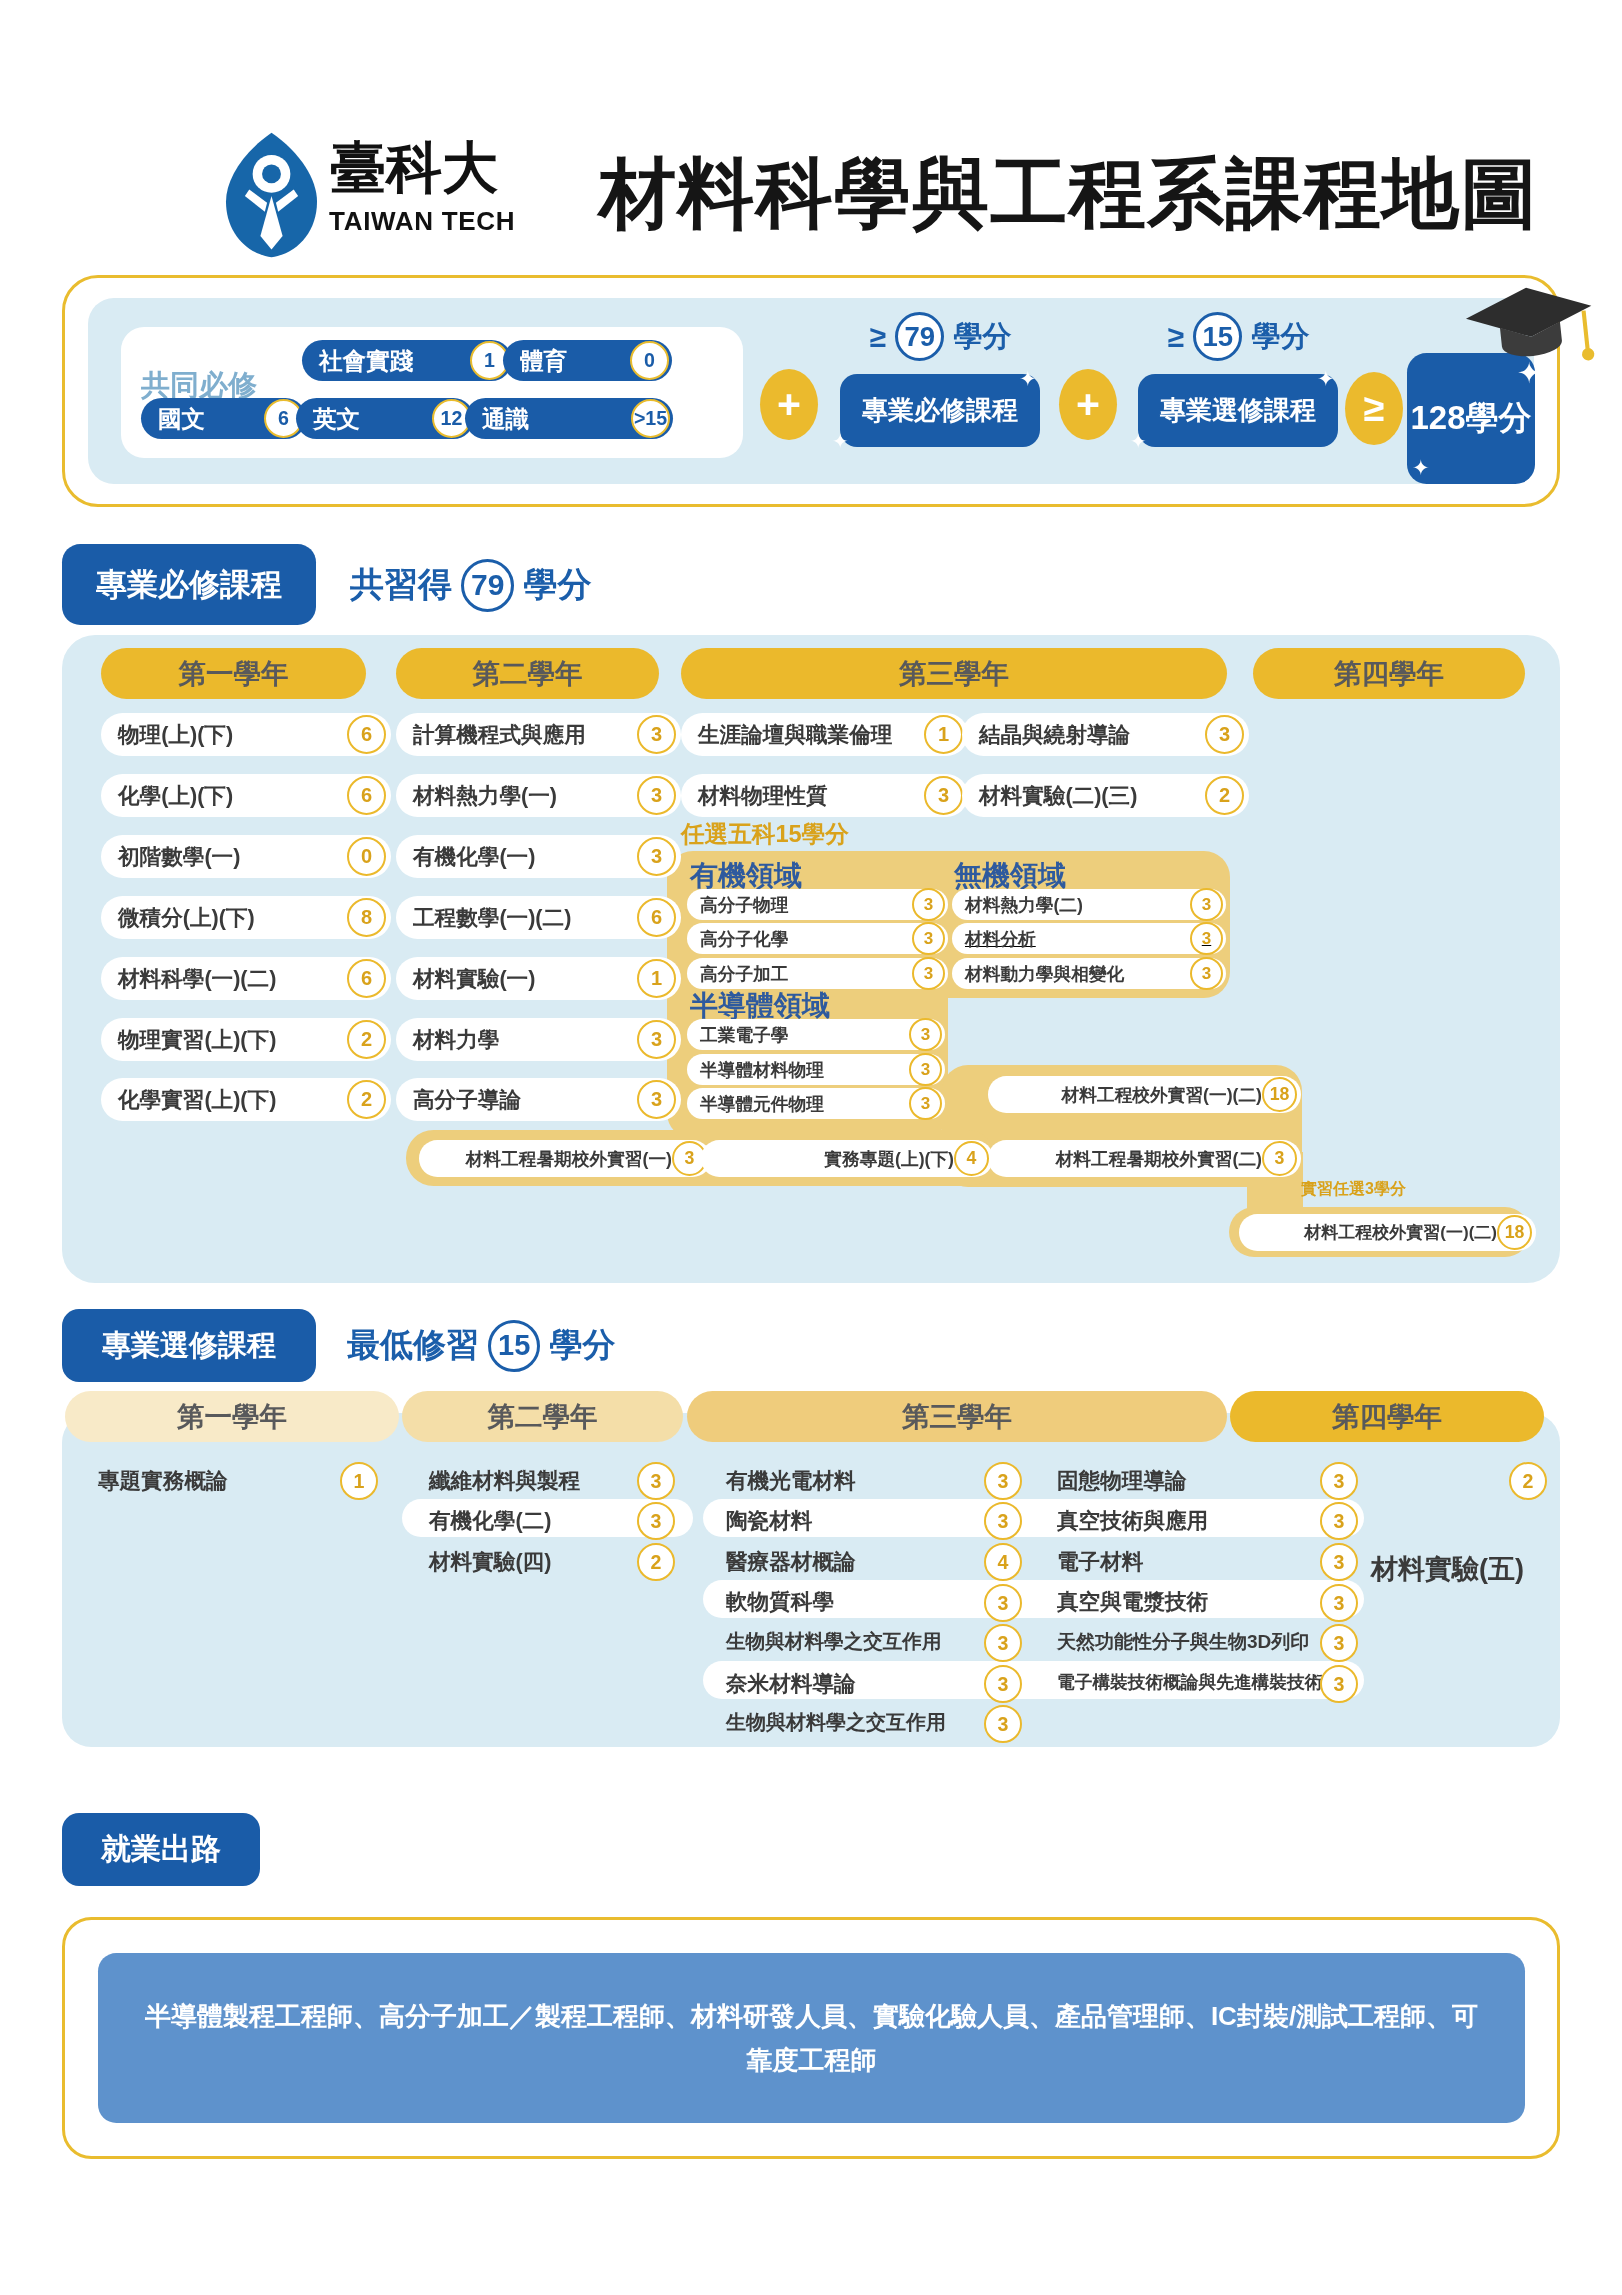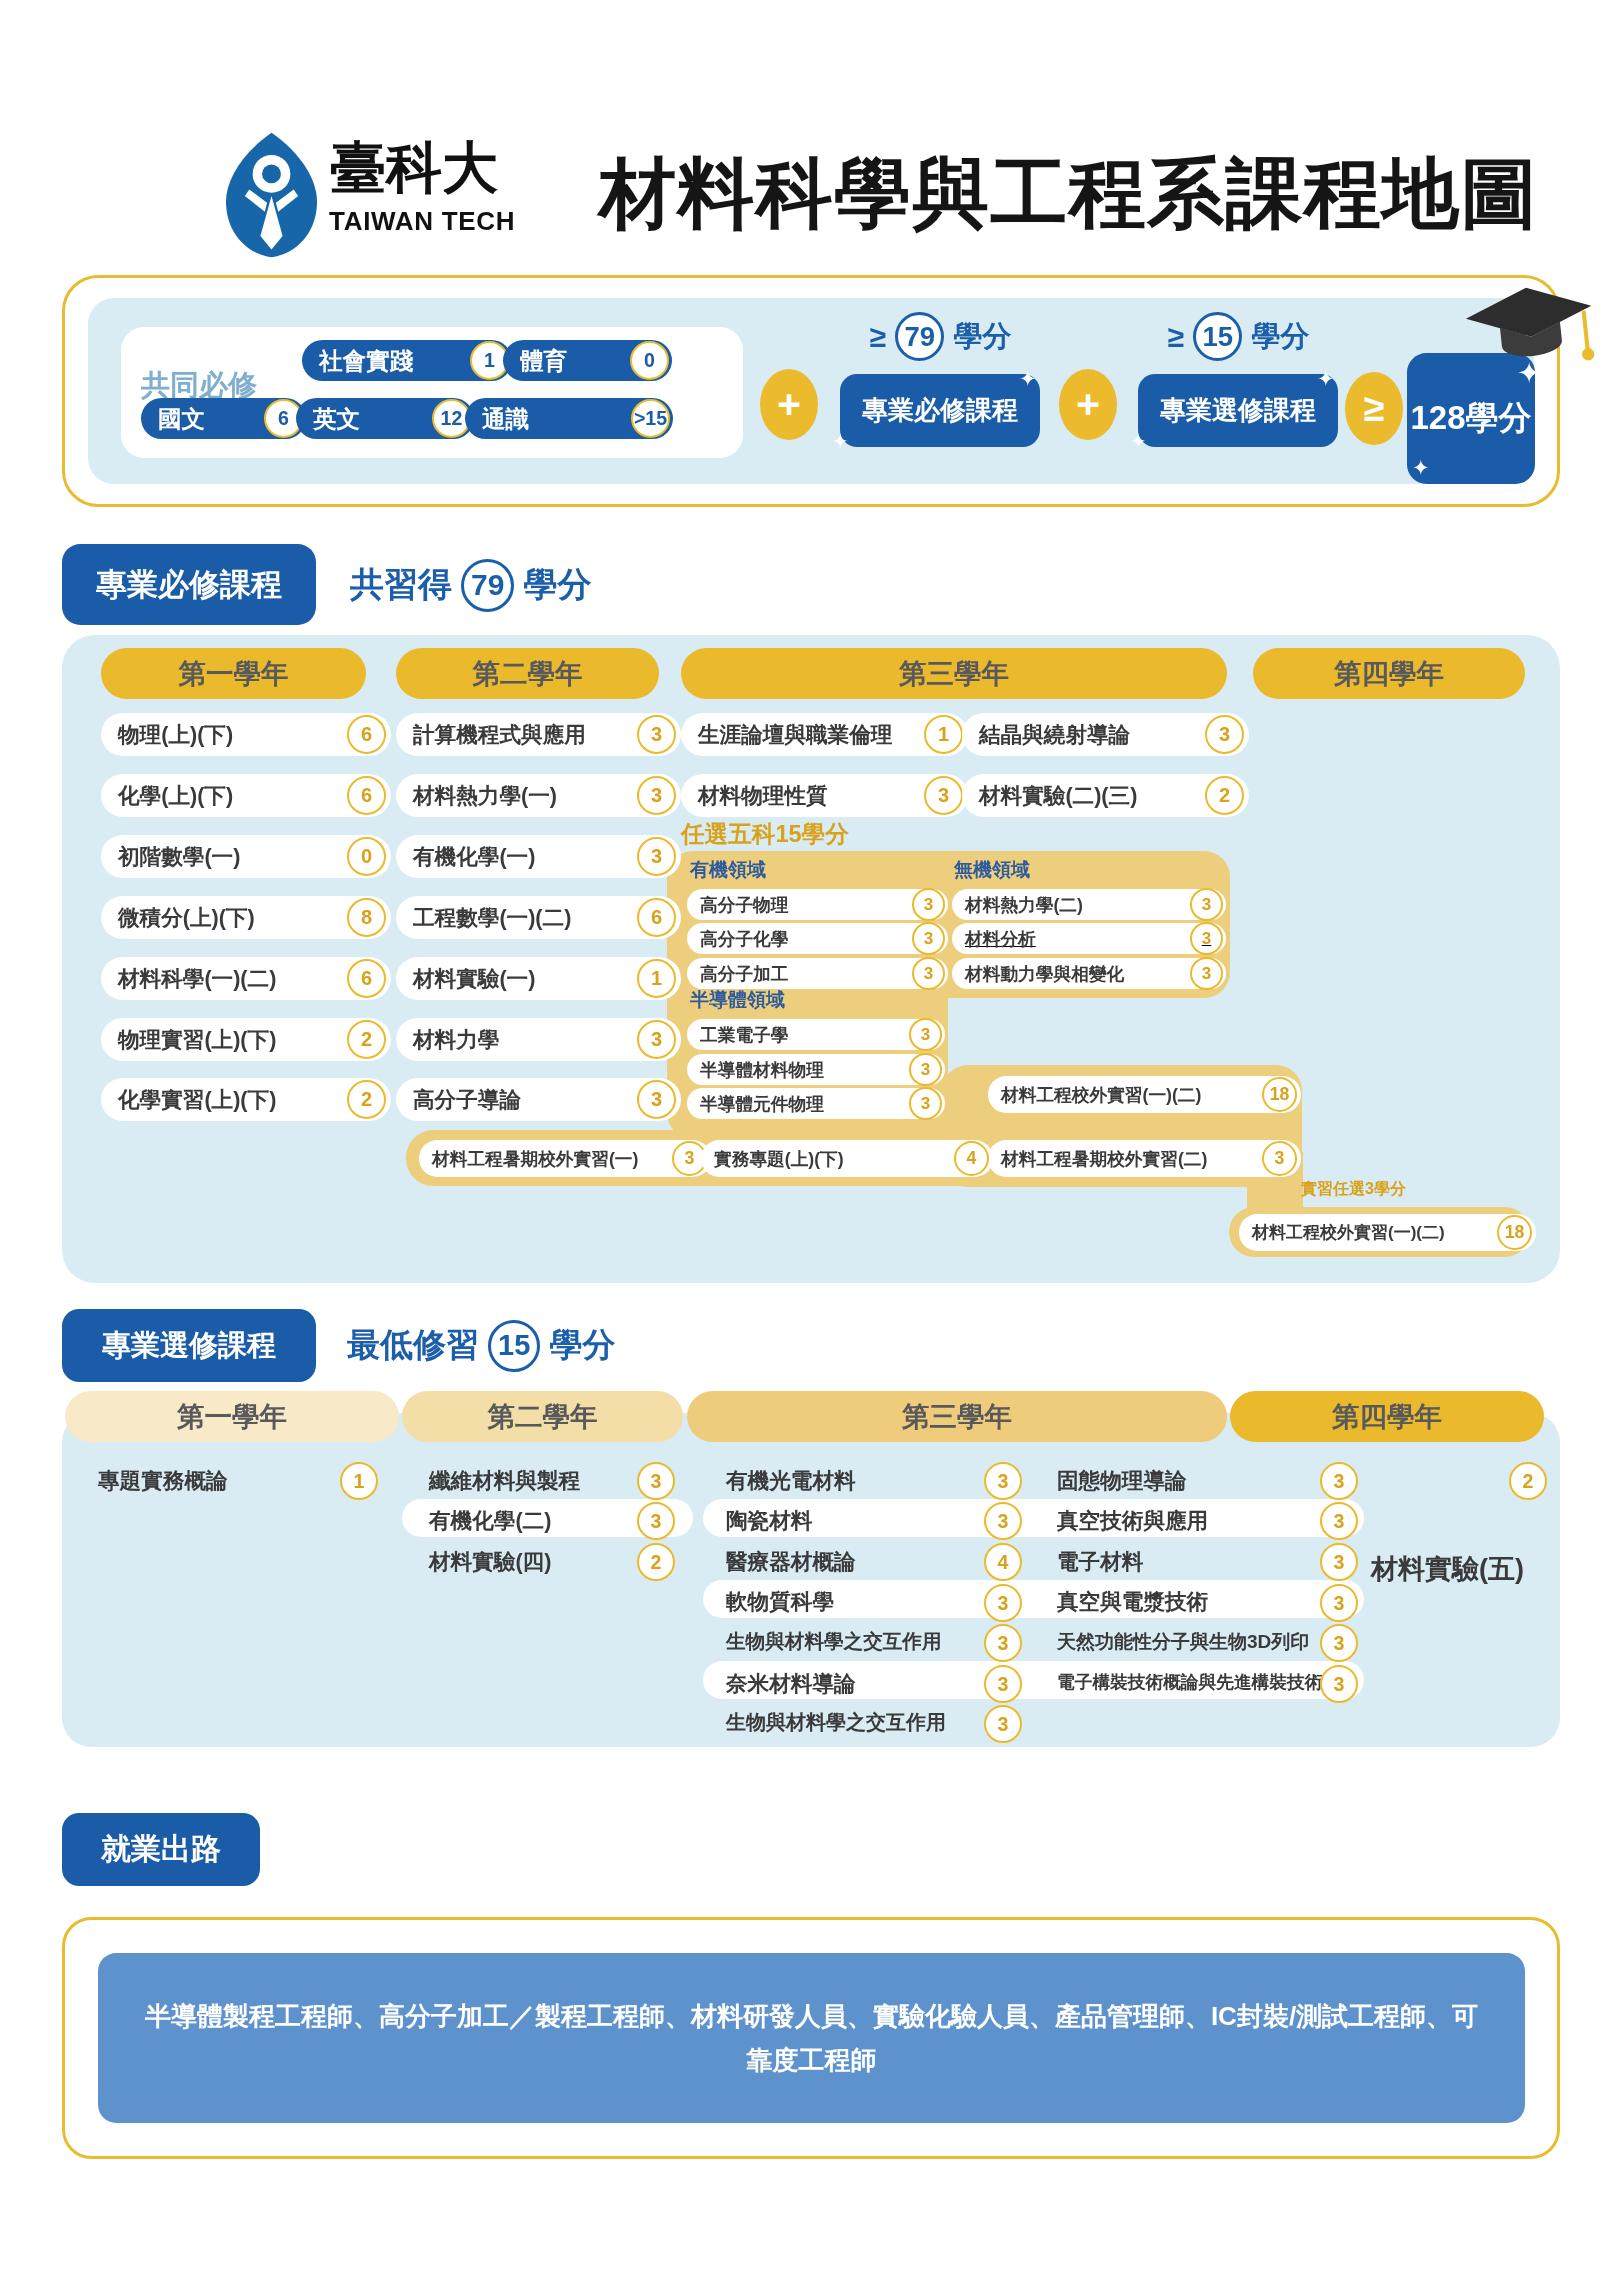--- a/index.html
+++ b/index.html
@@ -24,24 +24,24 @@
   
   .course{position:absolute;background:#fff;display:flex;align-items:center;justify-content:space-between;}
   .course .cname{color:#3a3a3a;font-weight:bold;white-space:nowrap;}
   .cc{background:#fff;border:2.6px solid #EBB92C;border-radius:50%;color:#D9A21B;font-weight:bold;display:flex;align-items:center;justify-content:center;flex:none;}
   .c-lg{height:43px;border-radius:21.6px;padding:0 4.6px 0 17px;}
   .c-lg .cname{font-size:21.6px;}
   .c-lg .cc{width:35px;height:35px;font-size:20px;}
   .c-sm{height:31px;border-radius:15.7px;padding:0 3.3px 0 13px;}
   .c-sm .cname{font-size:17.7px;}
   .c-sm .cc{width:29px;height:29px;font-size:17px;border-width:2px;}
-  .c-bd{height:37px;border-radius:18.3px;padding:0 3.9px 0 13px;}
+  .c-bd{height:37px;border-radius:18.3px;padding:0 3.9px 0 13px;justify-content:flex-end;}
   .c-bd .cname{font-size:17.7px;}
   .c-bd .cc{width:31px;height:31px;font-size:17.7px;}
-  .dlabel{position:absolute;color:#2E5A9E;font-weight:bold;font-size:19px;white-space:nowrap;}
+  .dlabel{position:absolute;color:#2E5A9E;font-weight:bold;font-size:28px;white-space:nowrap;}
   .goldtext{position:absolute;color:#D9A21B;font-weight:bold;white-space:nowrap;}
   
   .ehead{position:absolute;border-radius:25.5px;color:#58595B;font-weight:bold;font-size:27.5px;display:flex;align-items:center;justify-content:center;height:51px;}
   .ecourse{position:absolute;color:#3a3a3a;font-weight:bold;font-size:21.6px;white-space:nowrap;}
   .estripe{position:absolute;background:#fff;border-radius:19px;height:38px;}
   .ecc{position:absolute;width:34px;height:34px;background:#fff;border:2.6px solid #EBB92C;border-radius:50%;color:#D9A21B;font-weight:bold;font-size:19.6px;display:flex;align-items:center;justify-content:center;}
   .career-text{width:100%;height:100%;display:flex;align-items:center;justify-content:center;color:#fff;font-weight:bold;font-size:26px;padding:0 36px;box-sizing:border-box;text-align:center;line-height:1.7;}
 </style>
 </head>
 <body>

